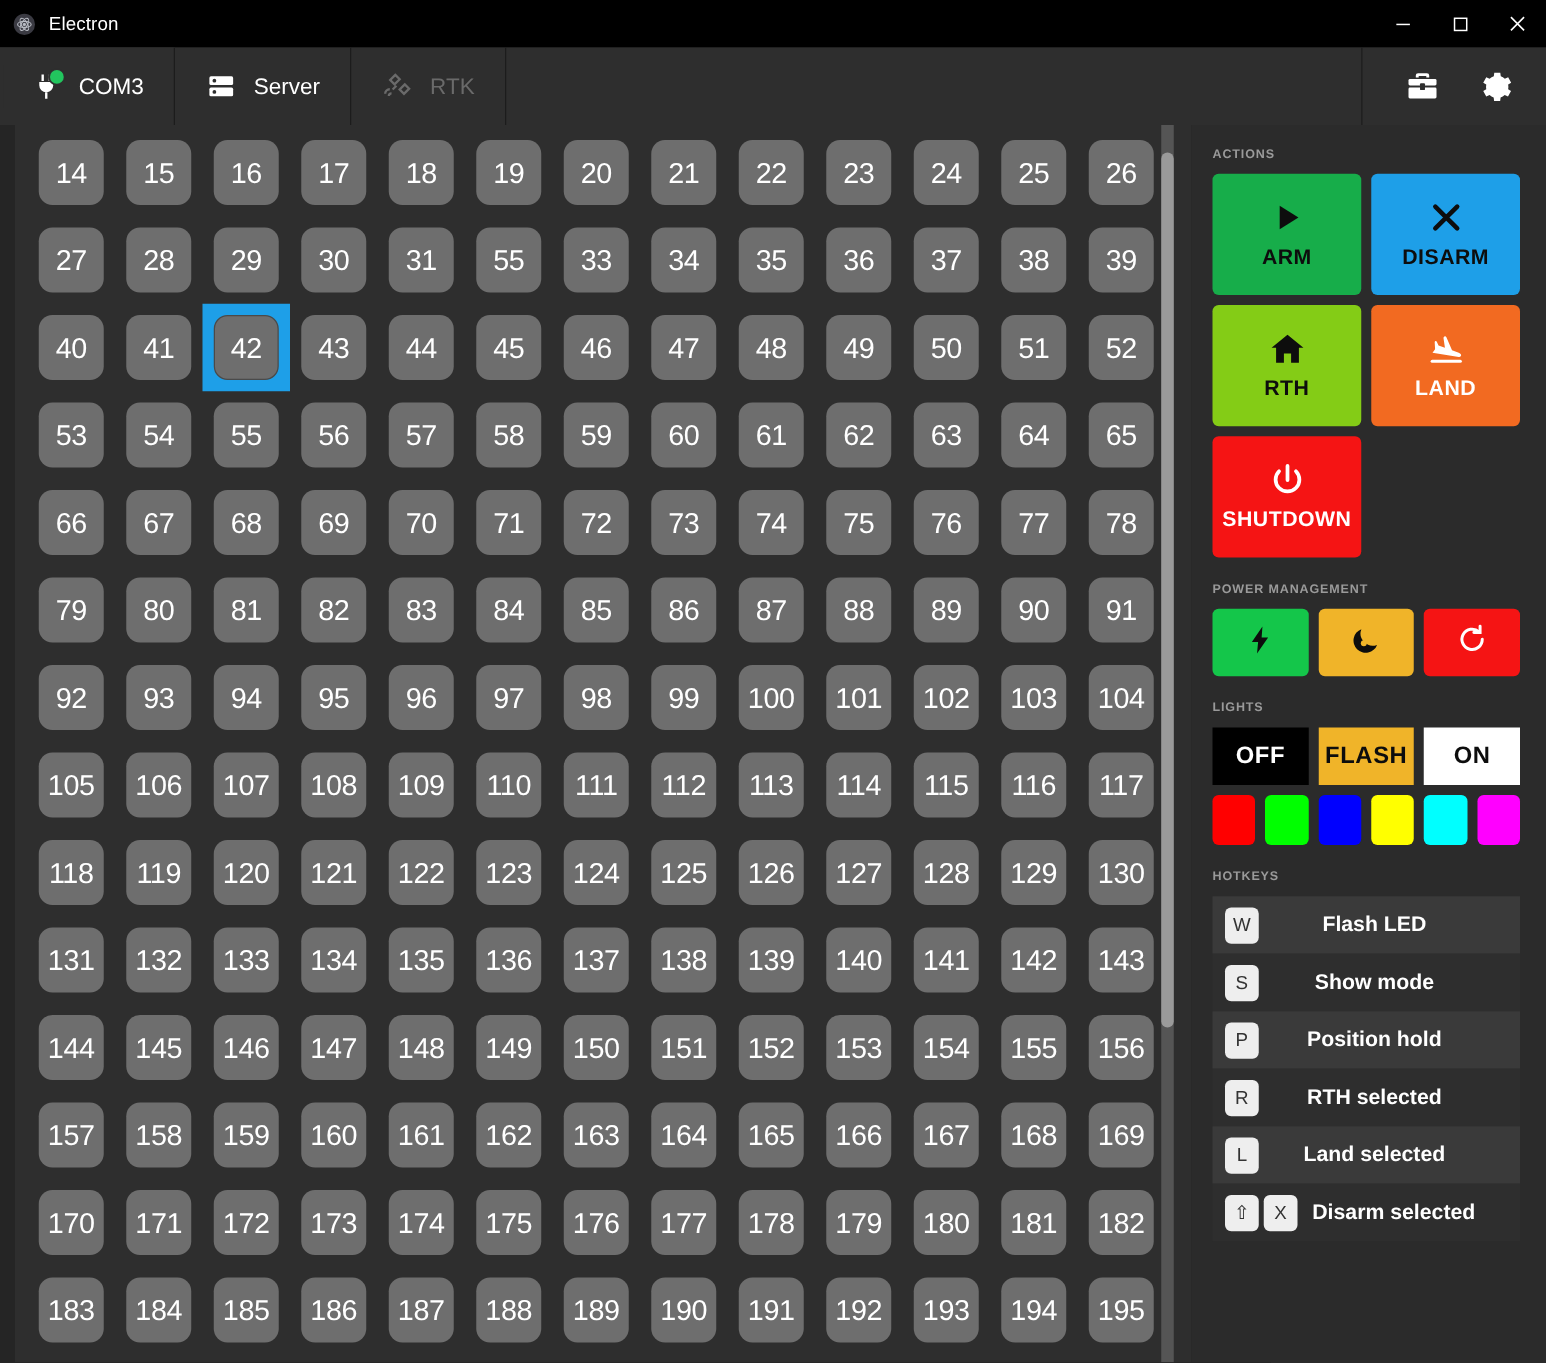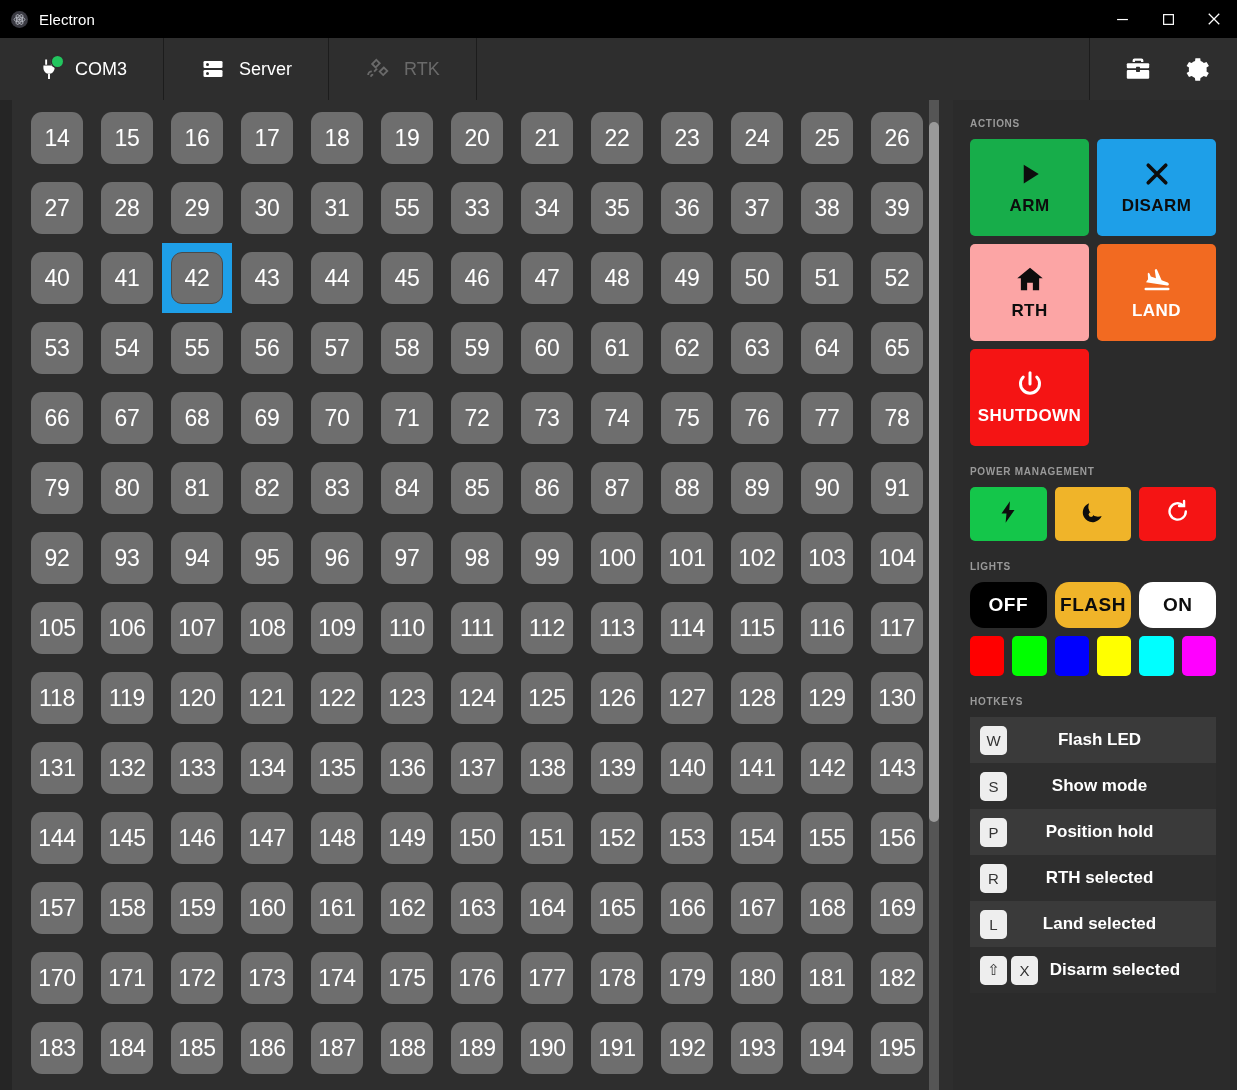--- a/index.html
+++ b/index.html
@@ -34,21 +34,21 @@
   }
 
   
   #tabbar {
     height: 62px; background: #2e2e2e;
     display: flex; align-items: stretch;
     position: relative;
   }
   .tab {
     display: flex; align-items: center; gap: 13px;
-    padding: 0 36px;
+    padding: 0 24px;
     border-right: 1px solid #1c1c1c;
     color: #ffffff; font-size: 18px;
     position: relative;
   }
   .tab.active { background: #2e2e2e; }
   .tab.active::before{
     content:""; position:absolute; left:0; top:14px; bottom:14px;
     width:3px; background:#2e2e2e;
   }
   .tab.disabled { color: #6a6a6a; }
@@ -126,21 +126,21 @@
     cursor: pointer; border: none; text-align: center;
   }
   .action-btn .glyph { display: flex; align-items: center; justify-content: center; }
 
   #power-row, #lightmode-row { display: grid; grid-template-columns: 1fr 1fr 1fr; gap: 8px; }
   .power-btn {
     height: 54px; border-radius: 5px; border: none; cursor: pointer;
     display: flex; align-items: center; justify-content: center;
   }
   .light-btn {
-    height: 46px; border-radius: 14px; border: none; cursor: pointer;
+    height: 46px; border-radius: 0; border: none; cursor: pointer;
     font-size: 19px; font-weight: bold; letter-spacing: .5px;
     display: flex; align-items: center; justify-content: center;
   }
   #swatch-row { display: grid; grid-template-columns: repeat(6,1fr); gap: 8px; margin-top: 8px; }
   .swatch { height: 40px; border-radius: 5px; border: none; cursor: pointer; }
 
   #hotkeys { margin-top: 4px; }
   .hotkey-row {
     height: 46px; display: flex; align-items: center; gap: 4px;
     padding: 0 10px;
@@ -817,21 +817,21 @@
           <span>ARM</span>
         </div>
         <div class="action-btn" style="background: rgb(30, 159, 232); color: rgb(13, 13, 13);">
           <span class="glyph">
             <svg width="30" height="30" viewBox="0 0 24 24">
               <path d="M5 5 19 19 M19 5 5 19" stroke="currentColor" stroke-width="2.9" stroke-linecap="round"></path>
             </svg>
           </span>
           <span>DISARM</span>
         </div>
-        <div class="action-btn" style="background: #fca5a5; color: rgb(13, 13, 13);">
+        <div class="action-btn" style="background: #84cc16; color: rgb(13, 13, 13);">
           <span class="glyph">
             <svg width="30" height="30" viewBox="0 0 24 24" fill="currentColor">
               <path d="M12 3 1.8 11.4h2.9V21h5V15h4.6v6h5v-9.6h2.9z"></path>
             </svg>
           </span>
           <span>RTH</span>
         </div>
         <div class="action-btn" style="background: rgb(242, 106, 33); color: rgb(255, 255, 255);">
           <span class="glyph">
             <svg width="32" height="30" viewBox="0 0 24 24" fill="none" stroke="currentColor">

